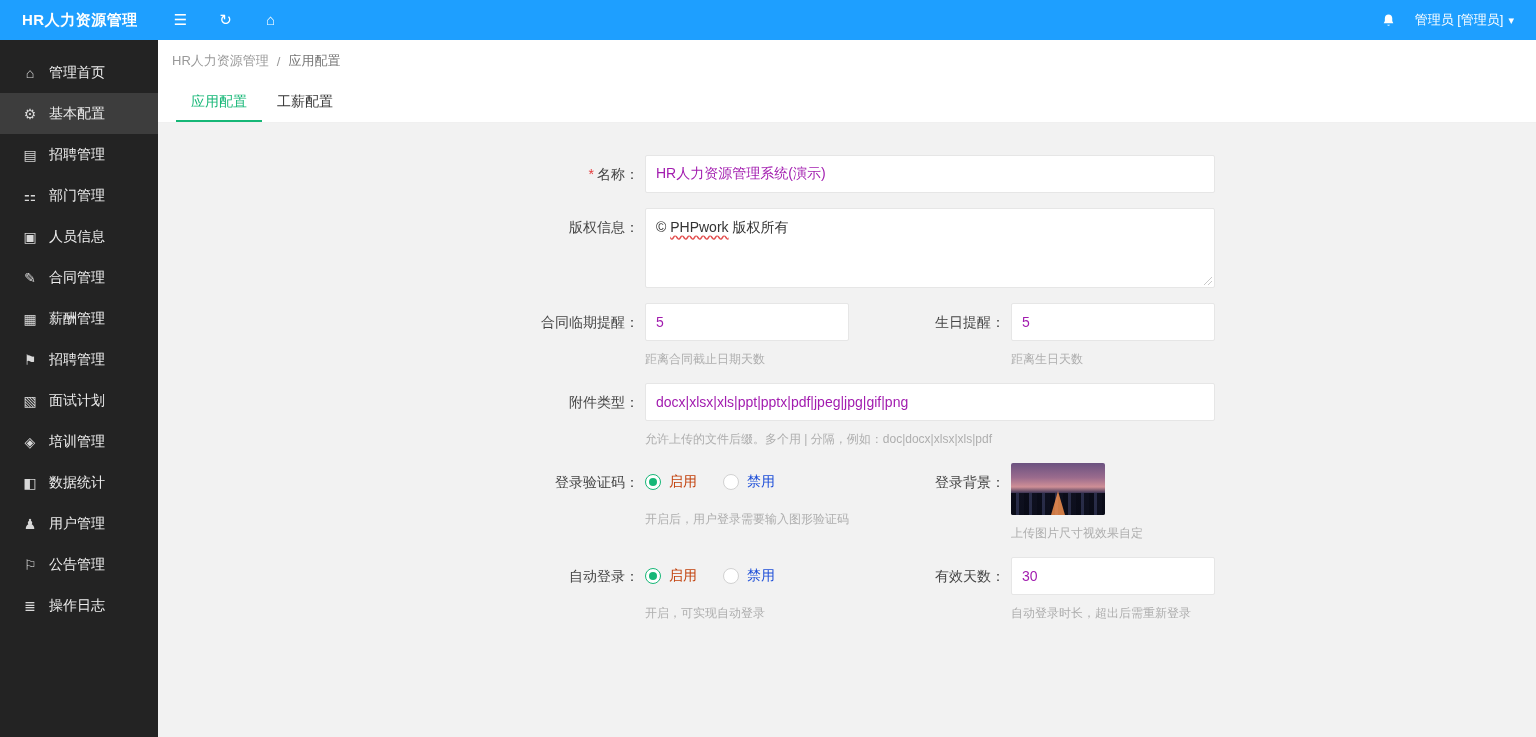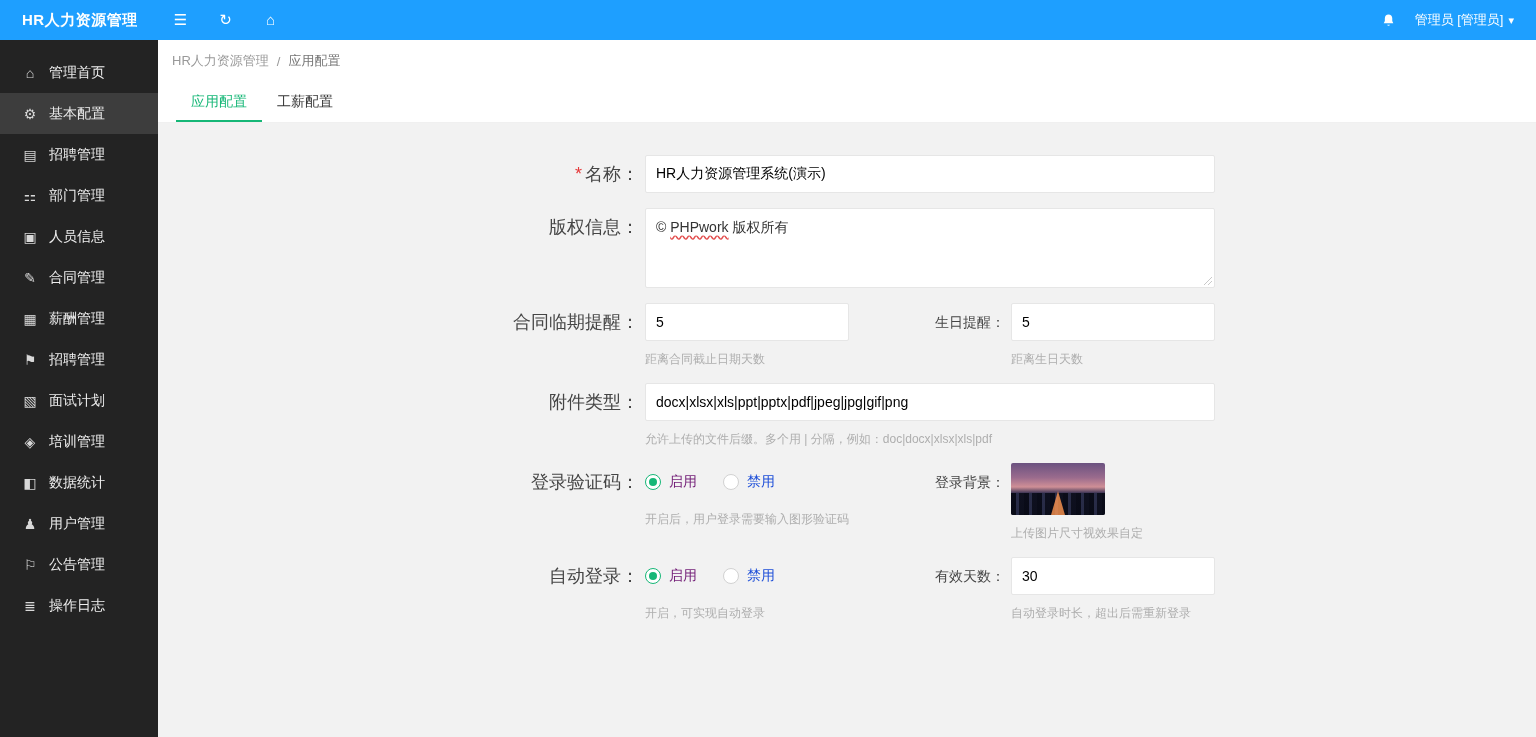--- a/index.html
+++ b/index.html
@@ -30,43 +30,43 @@
   .main { flex:1; display:flex; flex-direction:column; background:#f2f2f2; min-width:0; }
   .breadcrumb { height:42px; background:#fff; display:flex; align-items:center; padding-left:14px; font-size:13px; color:#999; gap:8px; }
   .breadcrumb .cur { color:#777; }
   .tabs { height:41px; background:#fff; display:flex; padding-left:18px; border-bottom:1px solid #f0f0f0; }
   .tab { padding:0 15px; line-height:39px; font-size:14px; color:#333; cursor:pointer; }
   .tab.active { color:#16b777; border-bottom:2px solid #16b777; }
 
   
   .content { flex:1; padding-top:32px; overflow:auto; }
   .row { display:flex; margin-bottom:15px; align-items:flex-start; }
-  .lbl { width:487px; flex-shrink:0; text-align:right; padding-right:6px; font-size:18px; color:#454545; line-height:38px; }
+  .lbl { width:487px; flex-shrink:0; text-align:right; padding-right:6px; font-size:14px; color:#454545; line-height:38px; }
   .lbl2 { width:162px; flex-shrink:0; text-align:right; padding-right:6px; font-size:14px; color:#454545; line-height:38px; }
   .req { color:#e5393a; margin-right:3px; }
   .field { display:flex; flex-direction:column; }
   .col { width:204px; display:flex; flex-direction:column; }
-  .inp { height:38px; border:1px solid #e6e6e6; border-radius:2px; background:#fff; padding:0 10px; font-size:14px; color:#000000; font-family:inherit; outline:none; }
+  .inp { height:38px; border:1px solid #e6e6e6; border-radius:2px; background:#fff; padding:0 10px; font-size:14px; color:#a21caf; font-family:inherit; outline:none; }
   .inp.full { width:570px; }
   .inp.sm { width:204px; }
   .hint { font-size:12px; color:#aeaeae; margin-top:10px; white-space:nowrap; }
 
   .textarea { width:570px; height:80px; border:1px solid #e6e6e6; border-radius:2px; background:#fff; padding:8px 10px; font-size:14px; color:#333; line-height:1.5; position:relative; cursor:text; }
   .textarea::after { content:""; position:absolute; right:2px; bottom:2px; width:10px; height:10px;
     background:repeating-linear-gradient(135deg,transparent 0 2px,#c9c9c9 2px 3px);
     clip-path:polygon(100% 0,100% 100%,0 100%); }
   .misspell { text-decoration:underline wavy #e24c4c; text-underline-offset:3px; }
 
   .radio-line { display:flex; align-items:center; height:38px; }
   .radio { display:inline-flex; align-items:center; margin-right:26px; cursor:pointer; }
   .rc { width:16px; height:16px; border:1px solid #d2d2d2; border-radius:50%; background:#fff; position:relative; flex-shrink:0; }
   .radio.on .rc { border-color:#16b777; }
   .radio.on .rc::after { content:""; position:absolute; left:3px; top:3px; width:8px; height:8px; border-radius:50%; background:#16b777; }
   .rt { margin-left:8px; font-size:14px; color:#1d4ed8; }
-  .radio.on .rt { color:#701a75; }
+  .radio.on .rt { color:#c2410c; }
 
   .thumb { width:94px; height:52px; border-radius:2px; position:relative; overflow:hidden; cursor:pointer;
     background:linear-gradient(180deg,#6b5280 0%,#9a6b8d 28%,#cf8f96 46%,#3a3354 58%,#161829 100%); }
   .thumb::before { content:""; position:absolute; left:0; right:0; bottom:0; height:22px;
     background:repeating-linear-gradient(90deg,rgba(8,10,22,.95) 0 5px,rgba(40,44,72,.9) 5px 8px,rgba(12,14,28,.95) 8px 13px); }
   .thumb::after { content:""; position:absolute; left:50%; bottom:0; transform:translateX(-50%);
     width:0; height:0; border-left:7px solid transparent; border-right:7px solid transparent;
     border-bottom:24px solid rgba(255,150,80,.8); }
 </style>
 </head>

